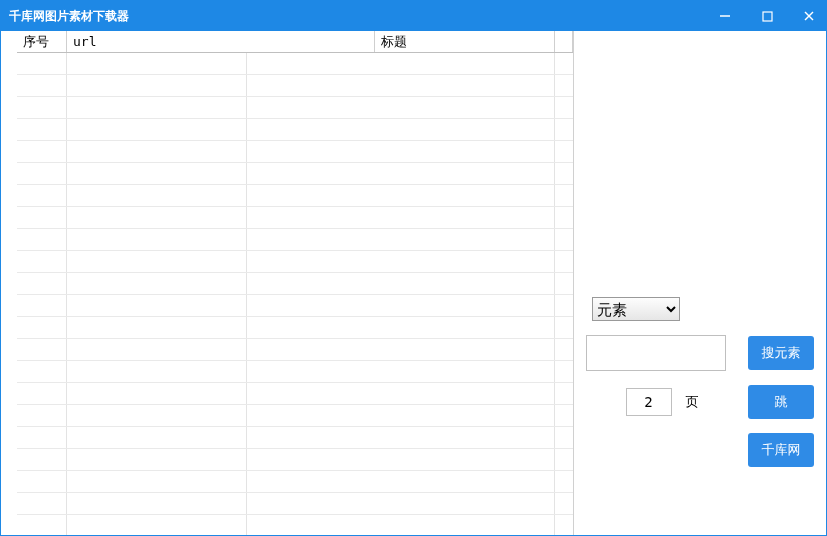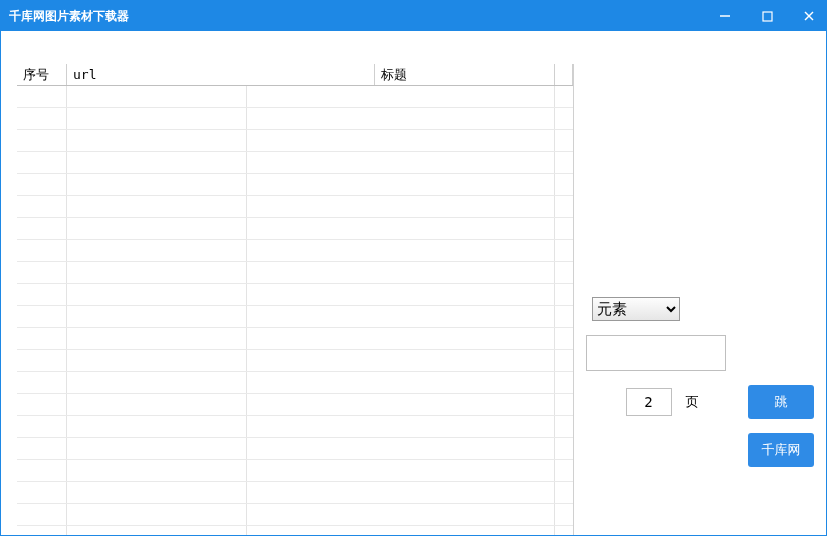--- a/index.html
+++ b/index.html
@@ -1,37 +1,37 @@
 <!DOCTYPE html>
 <html><head>
 <meta charset="utf-8">
 <style>
   * { box-sizing: border-box; margin: 0; padding: 0; }
   html, body { width: 827px; height: 536px; overflow: hidden; font-family: "Microsoft YaHei", "SimSun", Arial, sans-serif; font-size: 13px; color: #000; }
-  .window { width: 827px; height: 536px; border: 1px solid #1E88E5; display: flex; flex-direction: column; background: #fff; gap: 33px; }
+  .window { width: 827px; height: 536px; border: 1px solid #1E88E5; display: flex; flex-direction: column; background: #fff; }
   .titlebar { height: 30px; background: #1E88E5; color: #fff; display: flex; align-items: center; padding: 0 8px; font-size: 12px; font-weight: bold; }
   .titlebar-title { flex: 1; }
   .titlebar-controls { display: flex; gap: 24px; align-items: center; }
   .tbtn { width: 18px; height: 18px; display: flex; align-items: center; justify-content: center; color: #fff; cursor: pointer; }
   .content { flex: 1; display: flex; overflow: hidden; margin-left: 16px; }
   .left { flex: 1; border-right: 1px solid #d0d0d0; display: flex; flex-direction: column; }
   .grid-header, .grid-row { display: flex; height: 22px; }
   .grid-header { border-bottom: 1px solid #bfbfbf; background: #fff; }
   .grid-row { border-bottom: 1px solid #e9e9e9; }
   .cell { border-right: 1px solid #e3e3e3; padding: 2px 6px; font-size: 13px; display: flex; align-items: center; font-family: "SimSun", monospace; }
   .grid-header .cell { border-right: 1px solid #cfcfcf; }
   .col-idx { width: 50px; }
   .col-title { width: 180px; }
   .col-url { flex: 1; }
   .col-spacer { width: 18px; border-right: none; }
   .grid-body { flex: 1; overflow: hidden; }
   .right { width: 252px; display: flex; flex-direction: column; padding: 0 12px 12px 12px; }
   .right-spacer { flex: 1; }
   .select-row { margin-bottom: 14px; padding-left: 6px; }
-  select.category { width: 88px; height: 24px; font-size: 15px; font-family: Liberation Serif, serif; border: 1px solid #999; background: linear-gradient(#fdfdfd,#e6e6e6); }
+  select.category { width: 88px; height: 24px; font-size: 15px; font-family: Liberation Sans, sans-serif; border: 1px solid #999; background: linear-gradient(#fdfdfd,#e6e6e6); }
   .form-row { display: flex; align-items: center; margin-bottom: 14px; gap: 10px; }
   .form-row .left-slot { flex: 1; display: flex; align-items: center; gap: 10px; }
   .search-input { width: 140px; height: 36px; border: 1px solid #bfbfbf; padding: 4px 6px; font-size: 13px; }
   .page-input { width: 46px; height: 28px; border: 1px solid #bfbfbf; text-align: center; font-size: 14px; font-family: "SimSun", monospace; }
   .page-label { font-size: 13px; }
   .btn-blue { width: 66px; height: 34px; background: #2F8BE6; color: #fff; border: none; border-radius: 3px; font-size: 13px; cursor: pointer; display: flex; align-items: center; justify-content: center; }
   .btn-row-right { display: flex; justify-content: flex-end; margin-bottom: 4px; }
 </style>
 </head>
 <body>
@@ -209,20 +209,21 @@
       <div class="select-row">
         <select class="category">
           <option>元素</option>
         </select>
       </div>
 
       <div class="form-row">
         <div class="left-slot">
           <input type="text" class="search-input" value="" style="">
         </div>
+        <button class="btn-blue">搜元素</button>
       </div>
 
       <div class="form-row">
         <div class="left-slot" style="justify-content:center;gap:14px;">
           <input type="text" class="page-input" value="2" style="">
           <span class="page-label">页</span>
         </div>
         <button class="btn-blue">跳</button>
       </div>
 

